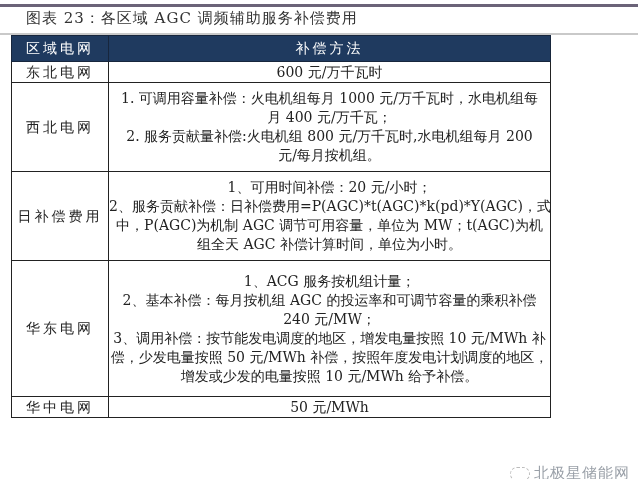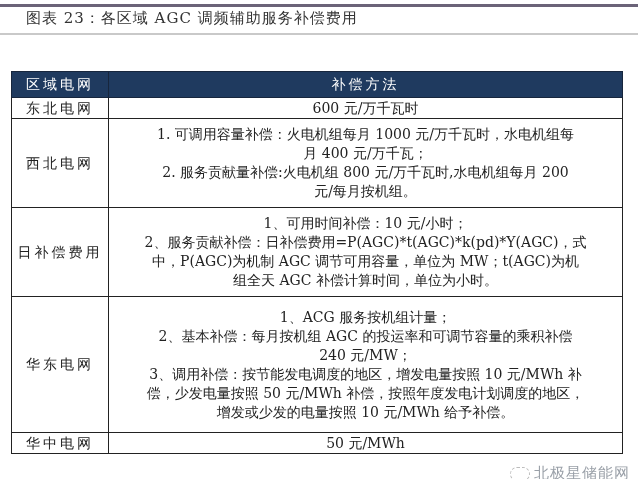--- a/index.html
+++ b/index.html
@@ -1,21 +1,21 @@
 <!DOCTYPE html>
 <html><head>
 <meta charset="utf-8">
 <style>
   html, body { margin: 0; padding: 0; background: #ffffff; }
   body { width: 638px; height: 479px; position: relative; overflow: hidden;
          font-family: "DejaVu Serif", "Liberation Serif", serif; color: #222; }
   .topbar { position: absolute; left: 0; top: 4px; width: 638px; height: 3px; background: #6b6378; }
   .caption { position: absolute; left: 26px; top: 8px; font-size: 15px; line-height: 20px; color: #333; letter-spacing: 1px; white-space: nowrap; }
   .capline { position: absolute; left: 0; top: 33px; width: 638px; height: 2px; background: #c9c9c9; }
-  table.t { position: absolute; left: 11px; top: 35px; width: 612px; border-collapse: collapse; table-layout: fixed; margin-top: 36px; }
+  table.t { position: absolute; left: 11px; top: 35px; width: 540px; border-collapse: collapse; table-layout: fixed; }
   table.t td, table.t th { border: 1.5px solid #222; padding: 0; font-size: 14px; line-height: 19px; text-align: center; vertical-align: middle; }
   table.t th { background: #1f3a5f; color: #ffffff; font-weight: normal; height: 25px; letter-spacing: 3px; border-color: #17263d; }
   td.region { width: 96px; letter-spacing: 3px; }
   td.method { padding: 2px 6px; }
   .line { display: block; white-space: nowrap; }
   .r1 { height: 21px; }
   .r2 { height: 89px; }
   .r3 { height: 89px; }
   .r4 { height: 136px; }
   .r5 { height: 43px; }
@@ -47,21 +47,21 @@
     <td class="method">
       <span class="line">1. 可调用容量补偿：火电机组每月 1000 元/万千瓦时，水电机组每</span>
       <span class="line">月 400 元/万千瓦；</span>
       <span class="line">2. 服务贡献量补偿:火电机组 800 元/万千瓦时,水电机组每月 200</span>
       <span class="line">元/每月按机组。</span>
     </td>
   </tr>
   <tr class="r3">
     <td class="region">日补偿费用</td>
     <td class="method">
-      <span class="line">1、可用时间补偿：10 元/小时；</span>
+      <span class="line">1、可用时间补偿：20 元/小时；</span>
       <span class="line">2、服务贡献补偿：日补偿费用=P(AGC)*t(AGC)*k(pd)*Y(AGC)，式</span>
       <span class="line">中，P(AGC)为机制 AGC 调节可用容量，单位为 MW；t(AGC)为机</span>
       <span class="line">组全天 AGC 补偿计算时间，单位为小时。</span>
     </td>
   </tr>
   <tr class="r4">
     <td class="region">华东电网</td>
     <td class="method">
       <span class="line">1、ACG 服务按机组计量；</span>
       <span class="line">2、基本补偿：每月按机组 AGC 的投运率和可调节容量的乘积补偿</span>

